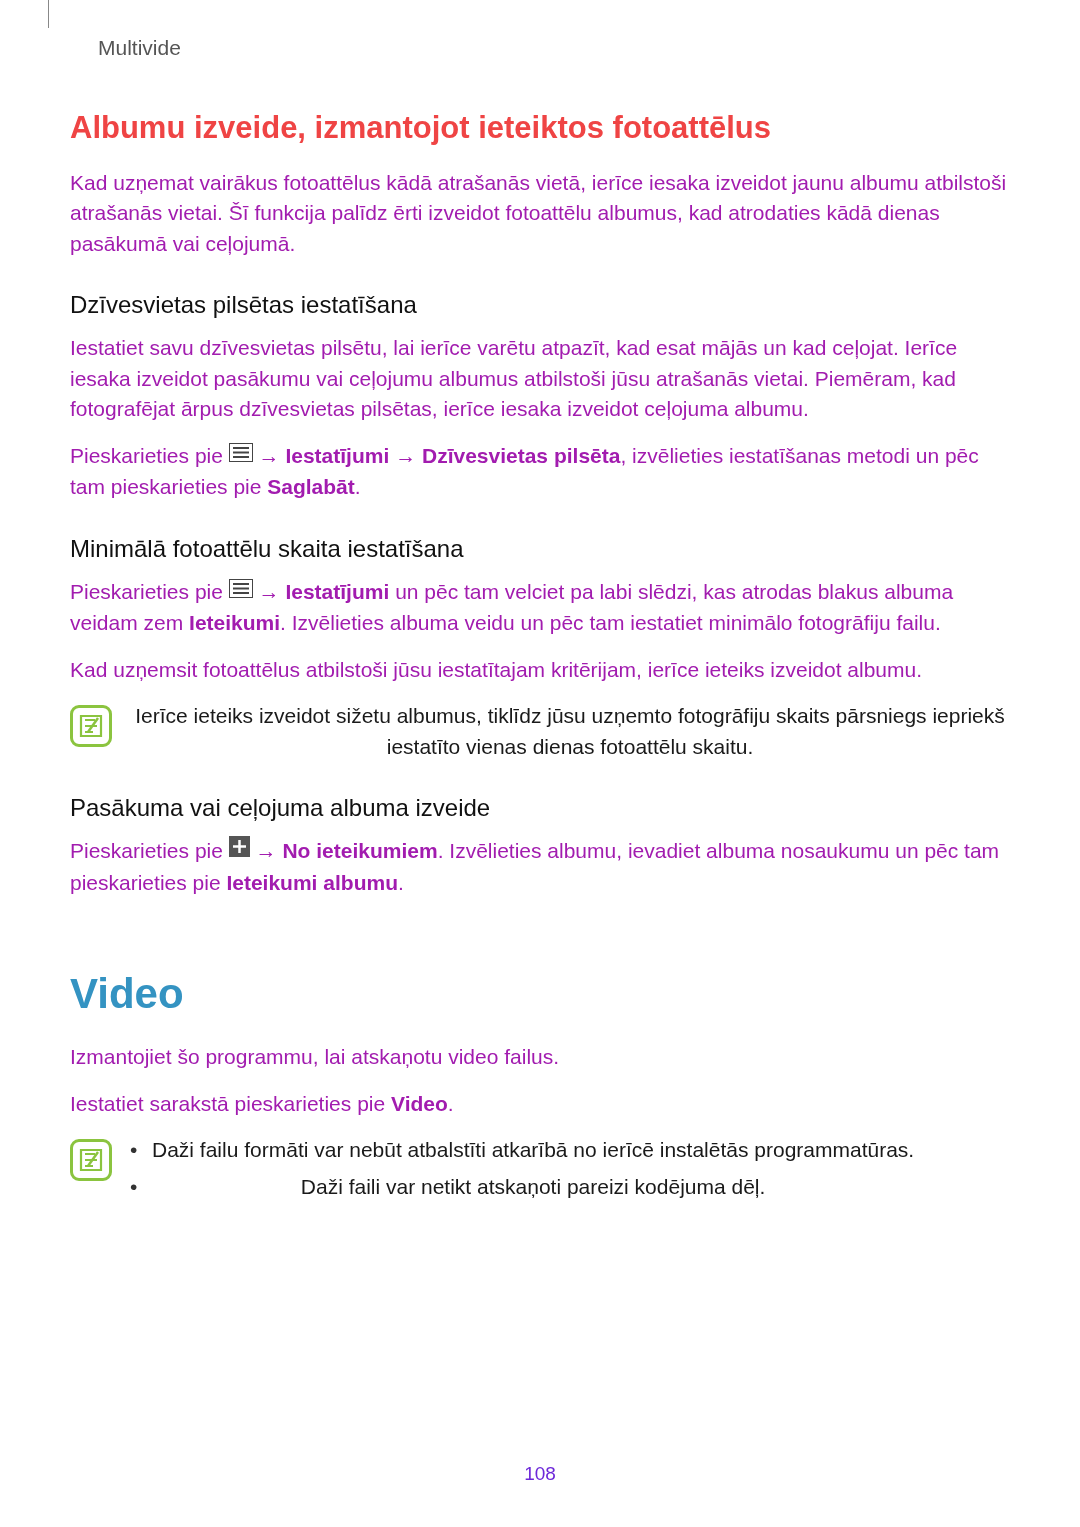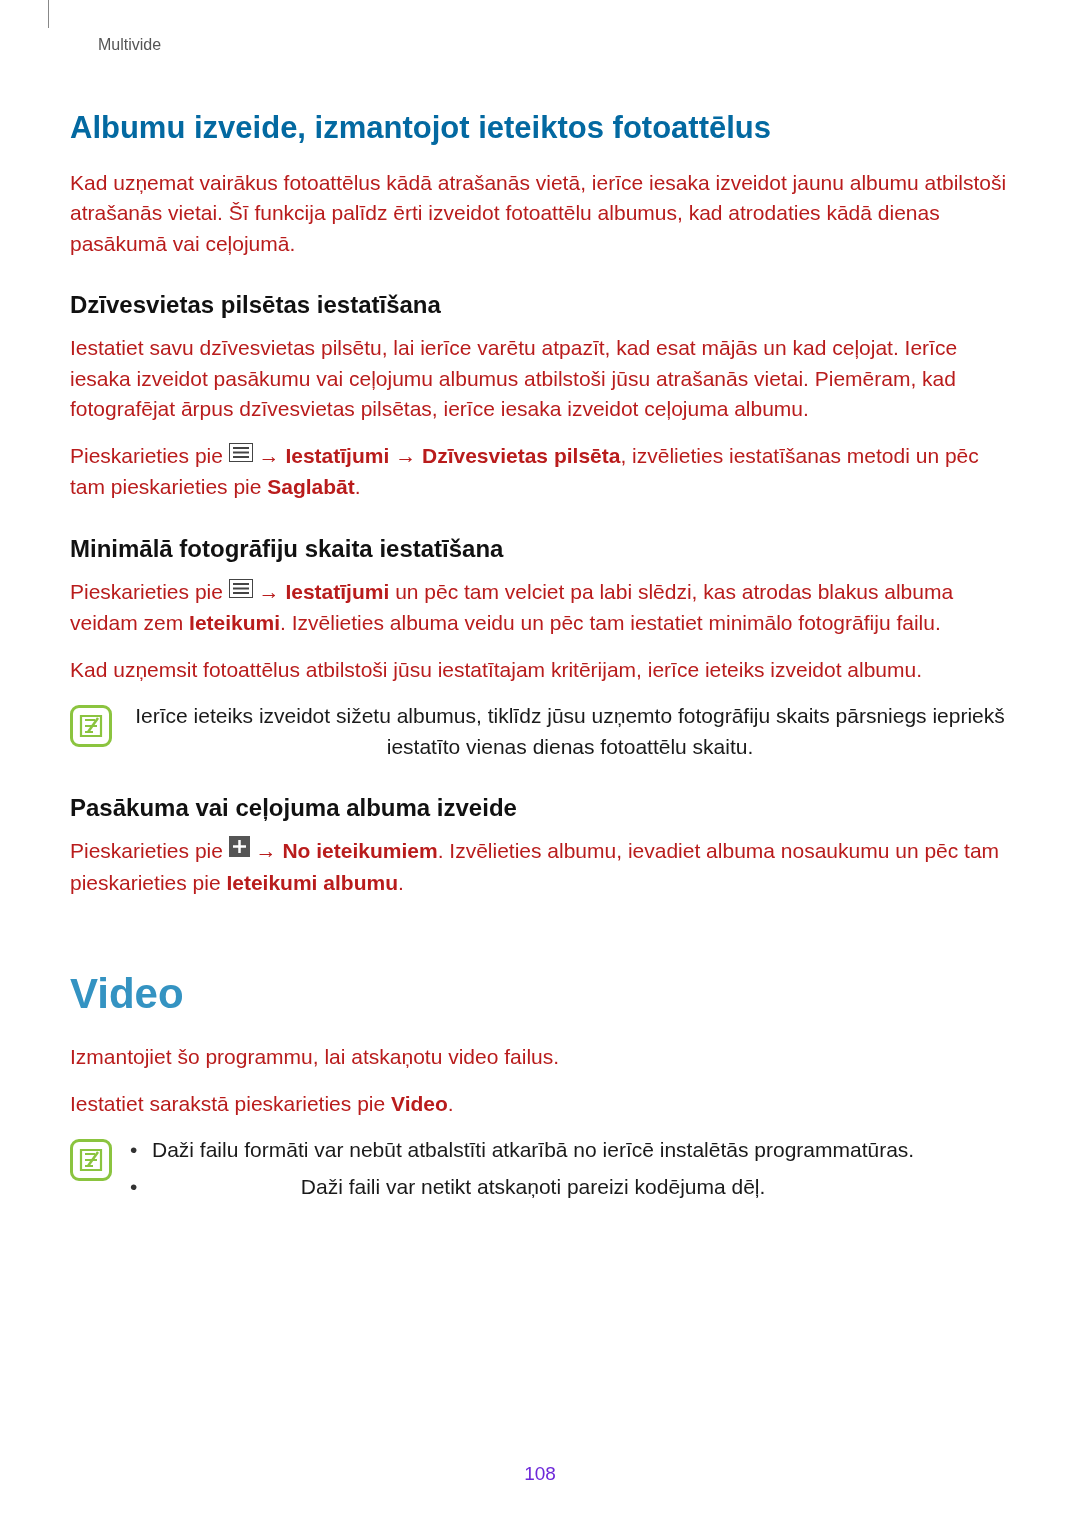--- a/index.html
+++ b/index.html
@@ -20,44 +20,44 @@
       left: 48px;
       top: 0;
       width: 1px;
       height: 28px;
       background: #888;
     }
     .header-title {
       position: absolute;
       left: 98px;
       top: 36px;
-      font-size: 16px;
+      font-size: 21px;
       color: #555;
     }
     .content {
       position: absolute;
       left: 70px;
       top: 110px;
       width: 940px;
     }
     h2.section-colored {
-      color: #0369a1;
+      color: #ef4444;
       font-size: 31px;
       font-weight: bold;
       margin-bottom: 22px;
     }
     p.body {
       font-size: 21px;
       line-height: 1.45;
-      color: #b91c1c;
+      color: #a21caf;
       margin-bottom: 16px;
     }
     h3.sub {
       font-size: 24px;
-      font-weight: bold;
+      font-weight: normal;
       color: #111;
       margin-top: 32px;
       margin-bottom: 14px;
     }
     h1.main-title {
       color: #3493c2;
       font-size: 42px;
       font-weight: bold;
       margin-top: 72px;
       margin-bottom: 24px;
@@ -145,21 +145,21 @@
   <p class="body">Iestatiet savu dzīvesvietas pilsētu, lai ierīce varētu atpazīt, kad esat mājās un kad ceļojat. Ierīce iesaka izveidot pasākumu vai ceļojumu albumus atbilstoši jūsu atrašanās vietai. Piemēram, kad fotografējat ārpus dzīvesvietas pilsētas, ierīce iesaka izveidot ceļojuma albumu.</p>
   <p class="body">
     <span>Pieskarieties pie </span><span class="inline-icon"><svg class="icon-menu" viewBox="0 0 24 19">
           <rect x="0" y="0" width="24" height="19" fill="none" stroke="#444" stroke-width="2"></rect>
           <line x1="4" y1="5" x2="20" y2="5" stroke="#444" stroke-width="2"></line>
           <line x1="4" y1="9.5" x2="20" y2="9.5" stroke="#444" stroke-width="2"></line>
           <line x1="4" y1="14" x2="20" y2="14" stroke="#444" stroke-width="2"></line>
         </svg></span><span> → </span><b>Iestatījumi</b><span> → </span><b>Dzīvesvietas pilsēta</b><span>, izvēlieties iestatīšanas metodi un pēc tam pieskarieties pie </span><b>Saglabāt</b><span>.</span>
   </p>
 
-  <h3 class="sub">Minimālā fotogrāfiju skaita iestatīšana</h3>
+  <h3 class="sub">Minimālā fotoattēlu skaita iestatīšana</h3>
   <p class="body">
     <span>Pieskarieties pie </span><span class="inline-icon"><svg class="icon-menu" viewBox="0 0 24 19">
           <rect x="0" y="0" width="24" height="19" fill="none" stroke="#444" stroke-width="2"></rect>
           <line x1="4" y1="5" x2="20" y2="5" stroke="#444" stroke-width="2"></line>
           <line x1="4" y1="9.5" x2="20" y2="9.5" stroke="#444" stroke-width="2"></line>
           <line x1="4" y1="14" x2="20" y2="14" stroke="#444" stroke-width="2"></line>
         </svg></span><span> → </span><b>Iestatījumi</b><span> un pēc tam velciet pa labi slēdzi, kas atrodas blakus albuma veidam zem </span><b>Ieteikumi</b><span>. Izvēlieties albuma veidu un pēc tam iestatiet minimālo fotogrāfiju failu.</span>
   </p>
   <p class="body">Kad uzņemsit fotoattēlus atbilstoši jūsu iestatītajam kritērijam, ierīce ieteiks izveidot albumu.</p>
 

